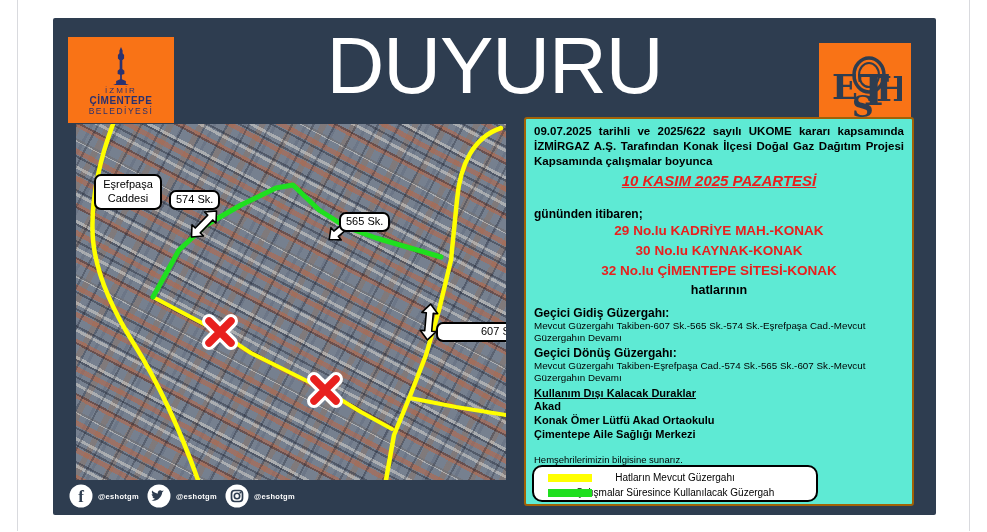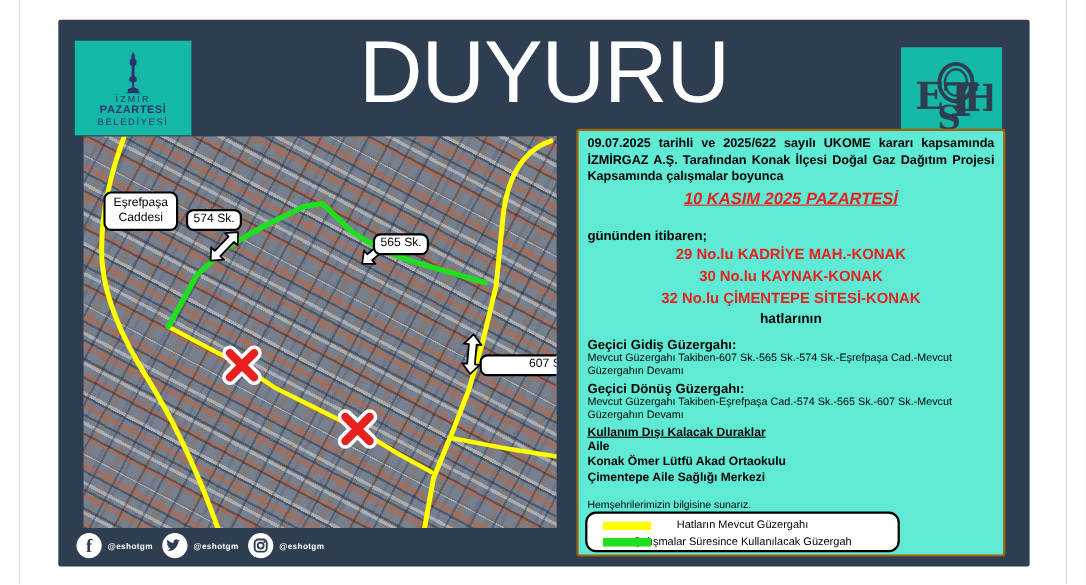--- a/index.html
+++ b/index.html
@@ -6,21 +6,21 @@
   *{box-sizing:border-box;}
   body{font-family:"Liberation Sans", sans-serif;}
   .stage{position:relative;width:987px;height:532px;background:#fff;overflow:hidden;}
   .sheet{position:absolute;left:17px;top:0;width:953px;height:531px;background:#fff;border-left:1px solid #d9dade;border-right:1px solid #d9dade;}
   .banner{position:absolute;left:35px;top:18px;width:883px;height:497px;background:#2e3d50;border-radius:2px;}
 
   
   .title{position:absolute;left:0;top:-8px;width:100%;text-align:center;color:#fff;font-size:80px;font-weight:400;letter-spacing:-1px;line-height:112px;}
 
   
-  .logo-box{position:absolute;background:#14b8a6;display:flex;flex-direction:column;align-items:center;justify-content:center;}
+  .logo-box{position:absolute;background:#f97316;display:flex;flex-direction:column;align-items:center;justify-content:center;}
   .izmir-box{left:15px;top:19px;width:106px;height:86px;padding-top:3px;}
   .izmir-box .l1{font-size:8px;letter-spacing:2px;color:#2a3270;margin-top:1px;}
   .izmir-box .l2{font-size:10px;font-weight:bold;letter-spacing:.5px;color:#2a3270;}
   .izmir-box .l3{font-size:8.5px;letter-spacing:1.5px;color:#2a3270;}
   .eshot-box{left:766px;top:25px;width:92px;height:84px;}
 
   
   .map{position:absolute;left:23px;top:106px;width:430px;height:356px;overflow:hidden;
        background-color:#76808f;
        background-image:
@@ -65,21 +65,21 @@
   <div class="sheet">
     <div class="banner">
 
       <div class="title">DUYURU</div>
 
       <div class="logo-box izmir-box">
         <svg width="30" height="38" viewBox="0 0 30 43">
           <path d="M15 0 L16.8 4 L16.8 7 L18.5 9 L18.5 13 L16.5 15 L16.5 25 L18.8 27 L18.8 30.5 L16 31.5 L16 36.5 L20.5 38.5 L20.5 41.5 L24 43 L6 43 L9.5 41.5 L9.5 38.5 L14 36.5 L14 31.5 L11.2 30.5 L11.2 27 L13.5 25 L13.5 15 L11.5 13 L11.5 9 L13.2 7 L13.2 4 Z" fill="#2a3270"></path>
         </svg>
         <div class="l1">İZMİR</div>
-        <div class="l2">PAZARTESİ</div>
+        <div class="l2">ÇİMENTEPE</div>
         <div class="l3">BELEDİYESİ</div>
       </div>
 
       <div class="logo-box eshot-box">
         <svg width="74" height="72" viewBox="0 0 74 72">
           <g fill="none" stroke="#2e3d50">
             <ellipse cx="41" cy="26" rx="15" ry="17" stroke-width="3.5"></ellipse>
             <ellipse cx="41" cy="26" rx="10" ry="12" stroke-width="2"></ellipse>
           </g>
           <g fill="#2e3d50" font-family="'DejaVu Serif', serif" font-weight="bold">
@@ -130,21 +130,21 @@
         <div class="p-from">gününden itibaren;</div>
         <div class="p-redline">29 No.lu KADRİYE MAH.-KONAK</div>
         <div class="p-redline">30 No.lu KAYNAK-KONAK</div>
         <div class="p-redline">32 No.lu ÇİMENTEPE SİTESİ-KONAK</div>
         <div class="p-hat">hatlarının</div>
         <div class="p-seclabel">Geçici Gidiş  Güzergahı:</div>
         <div class="p-sectext">Mevcut Güzergahı Takiben-607 Sk.-565 Sk.-574 Sk.-Eşrefpaşa Cad.-Mevcut Güzergahın Devamı</div>
         <div class="p-seclabel" style="margin-top:2px;">Geçici Dönüş Güzergahı:</div>
         <div class="p-sectext">Mevcut Güzergahı Takiben-Eşrefpaşa Cad.-574 Sk.-565 Sk.-607 Sk.-Mevcut Güzergahın Devamı</div>
         <div class="p-stops-label">Kullanım Dışı Kalacak Duraklar</div>
-        <div class="p-stop">Aile</div>
+        <div class="p-stop">Akad</div>
         <div class="p-stop">Konak Ömer Lütfü Akad Ortaokulu</div>
         <div class="p-stop">Çimentepe Aile Sağlığı Merkezi</div>
         <div class="p-closing">Hemşehrilerimizin bilgisine sunarız.</div>
 
         <div class="legend">
           <div class="legend-row">
             <svg class="swatch" width="44" height="8">
               <rect width="44" height="8" fill="#ffff00"></rect>
             </svg>
             <span class="ltext">Hatların Mevcut Güzergahı</span>

